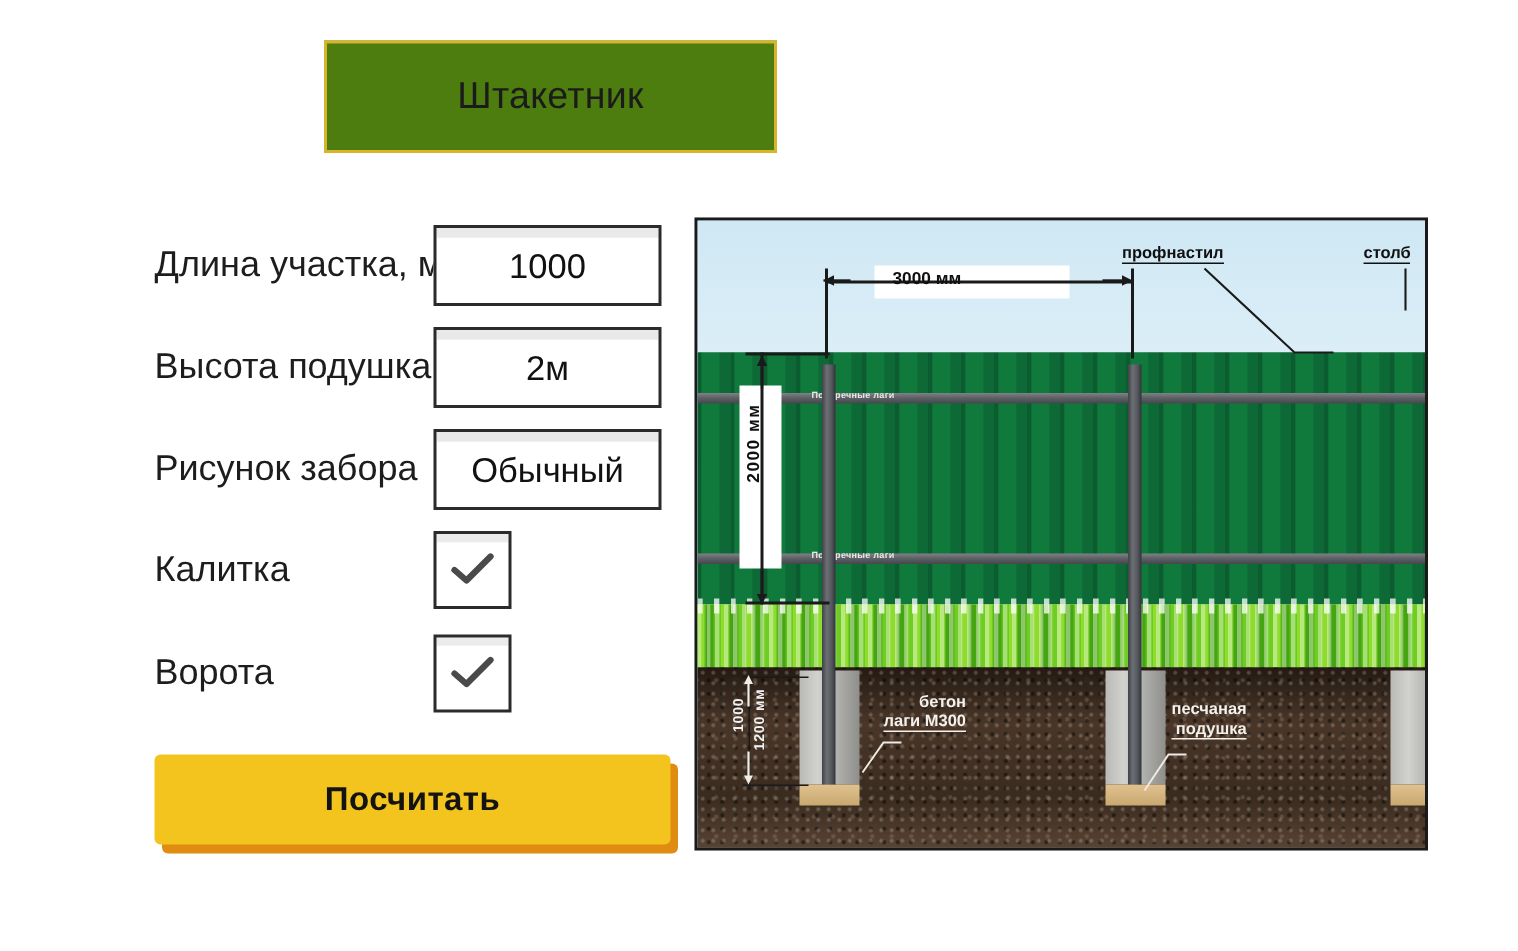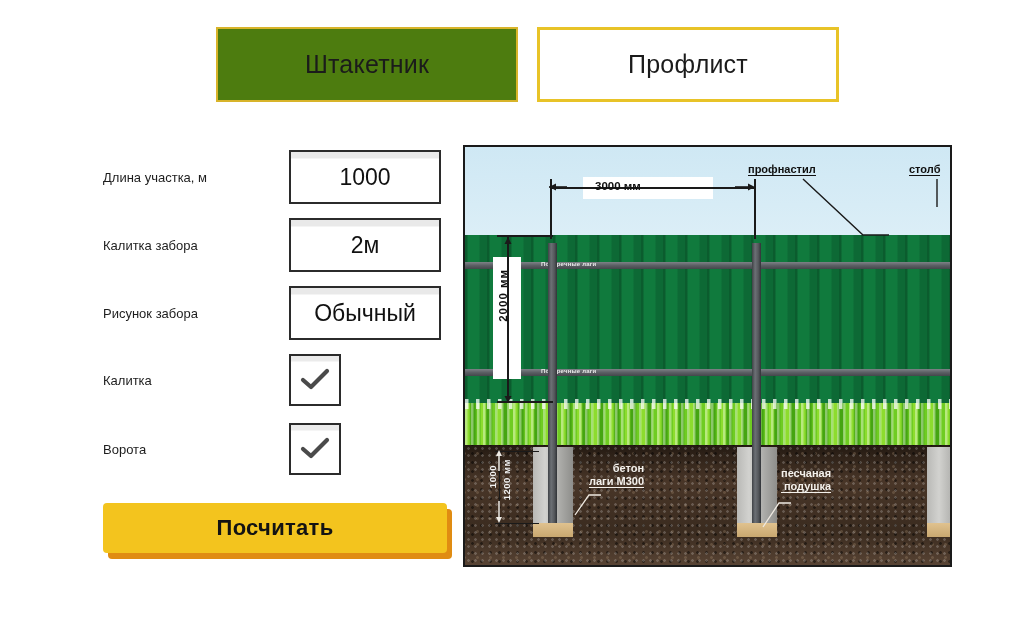--- a/index.html
+++ b/index.html
@@ -56,21 +56,21 @@
     width: 460px;
   }
   .form-row {
     position: absolute;
     left: 103px;
     height: 54px;
     display: flex;
     align-items: center;
   }
   .form-label {
-    font-size: 13px;
+    font-size: 24px;
     color: #1d1d1d;
     white-space: nowrap;
   }
   .field-wrap {
     position: absolute;
     left: 289px;
   }
   .text-field {
     width: 152px;
     height: 54px;
@@ -98,21 +98,21 @@
     cursor: pointer;
   }
   .checkbox svg { display: block; }
 
   
   #submit-button {
     position: absolute;
     left: 103px;
     top: 503px;
     width: 344px;
-    height: 50px;
+    height: 60px;
     background: #f3c41e;
     border: none;
     border-radius: 4px;
     box-shadow: 5px 6px 0 0 #e08c12;
     font-family: "Liberation Sans", "DejaVu Sans", sans-serif;
     font-size: 22px;
     font-weight: bold;
     color: #131313;
     cursor: pointer;
     letter-spacing: .3px;
@@ -288,38 +288,35 @@
     z-index: 8;
   }
 </style>
 </head>
 <body>
 
 <div id="tabs">
   <div class="tab active">
     <span>Штакетник</span>
   </div>
-  <div class="tab inactive">
-    <span>Профлист</span>
-  </div>
 </div>
 
 <div id="form-panel">
 
   <div class="form-row" style="top:5px;">
     <span class="form-label">Длина участка, м</span>
   </div>
   <div class="field-wrap" style="top:5px;">
     <div class="text-field">
       <span>1000</span>
     </div>
   </div>
 
   <div class="form-row" style="top:73px;">
-    <span class="form-label">Калитка забора</span>
+    <span class="form-label">Высота подушка</span>
   </div>
   <div class="field-wrap" style="top:73px;">
     <div class="text-field">
       <span>2м</span>
     </div>
   </div>
 
   <div class="form-row" style="top:141px;text-align:right;">
     <span class="form-label">Рисунок забора</span>
   </div>

